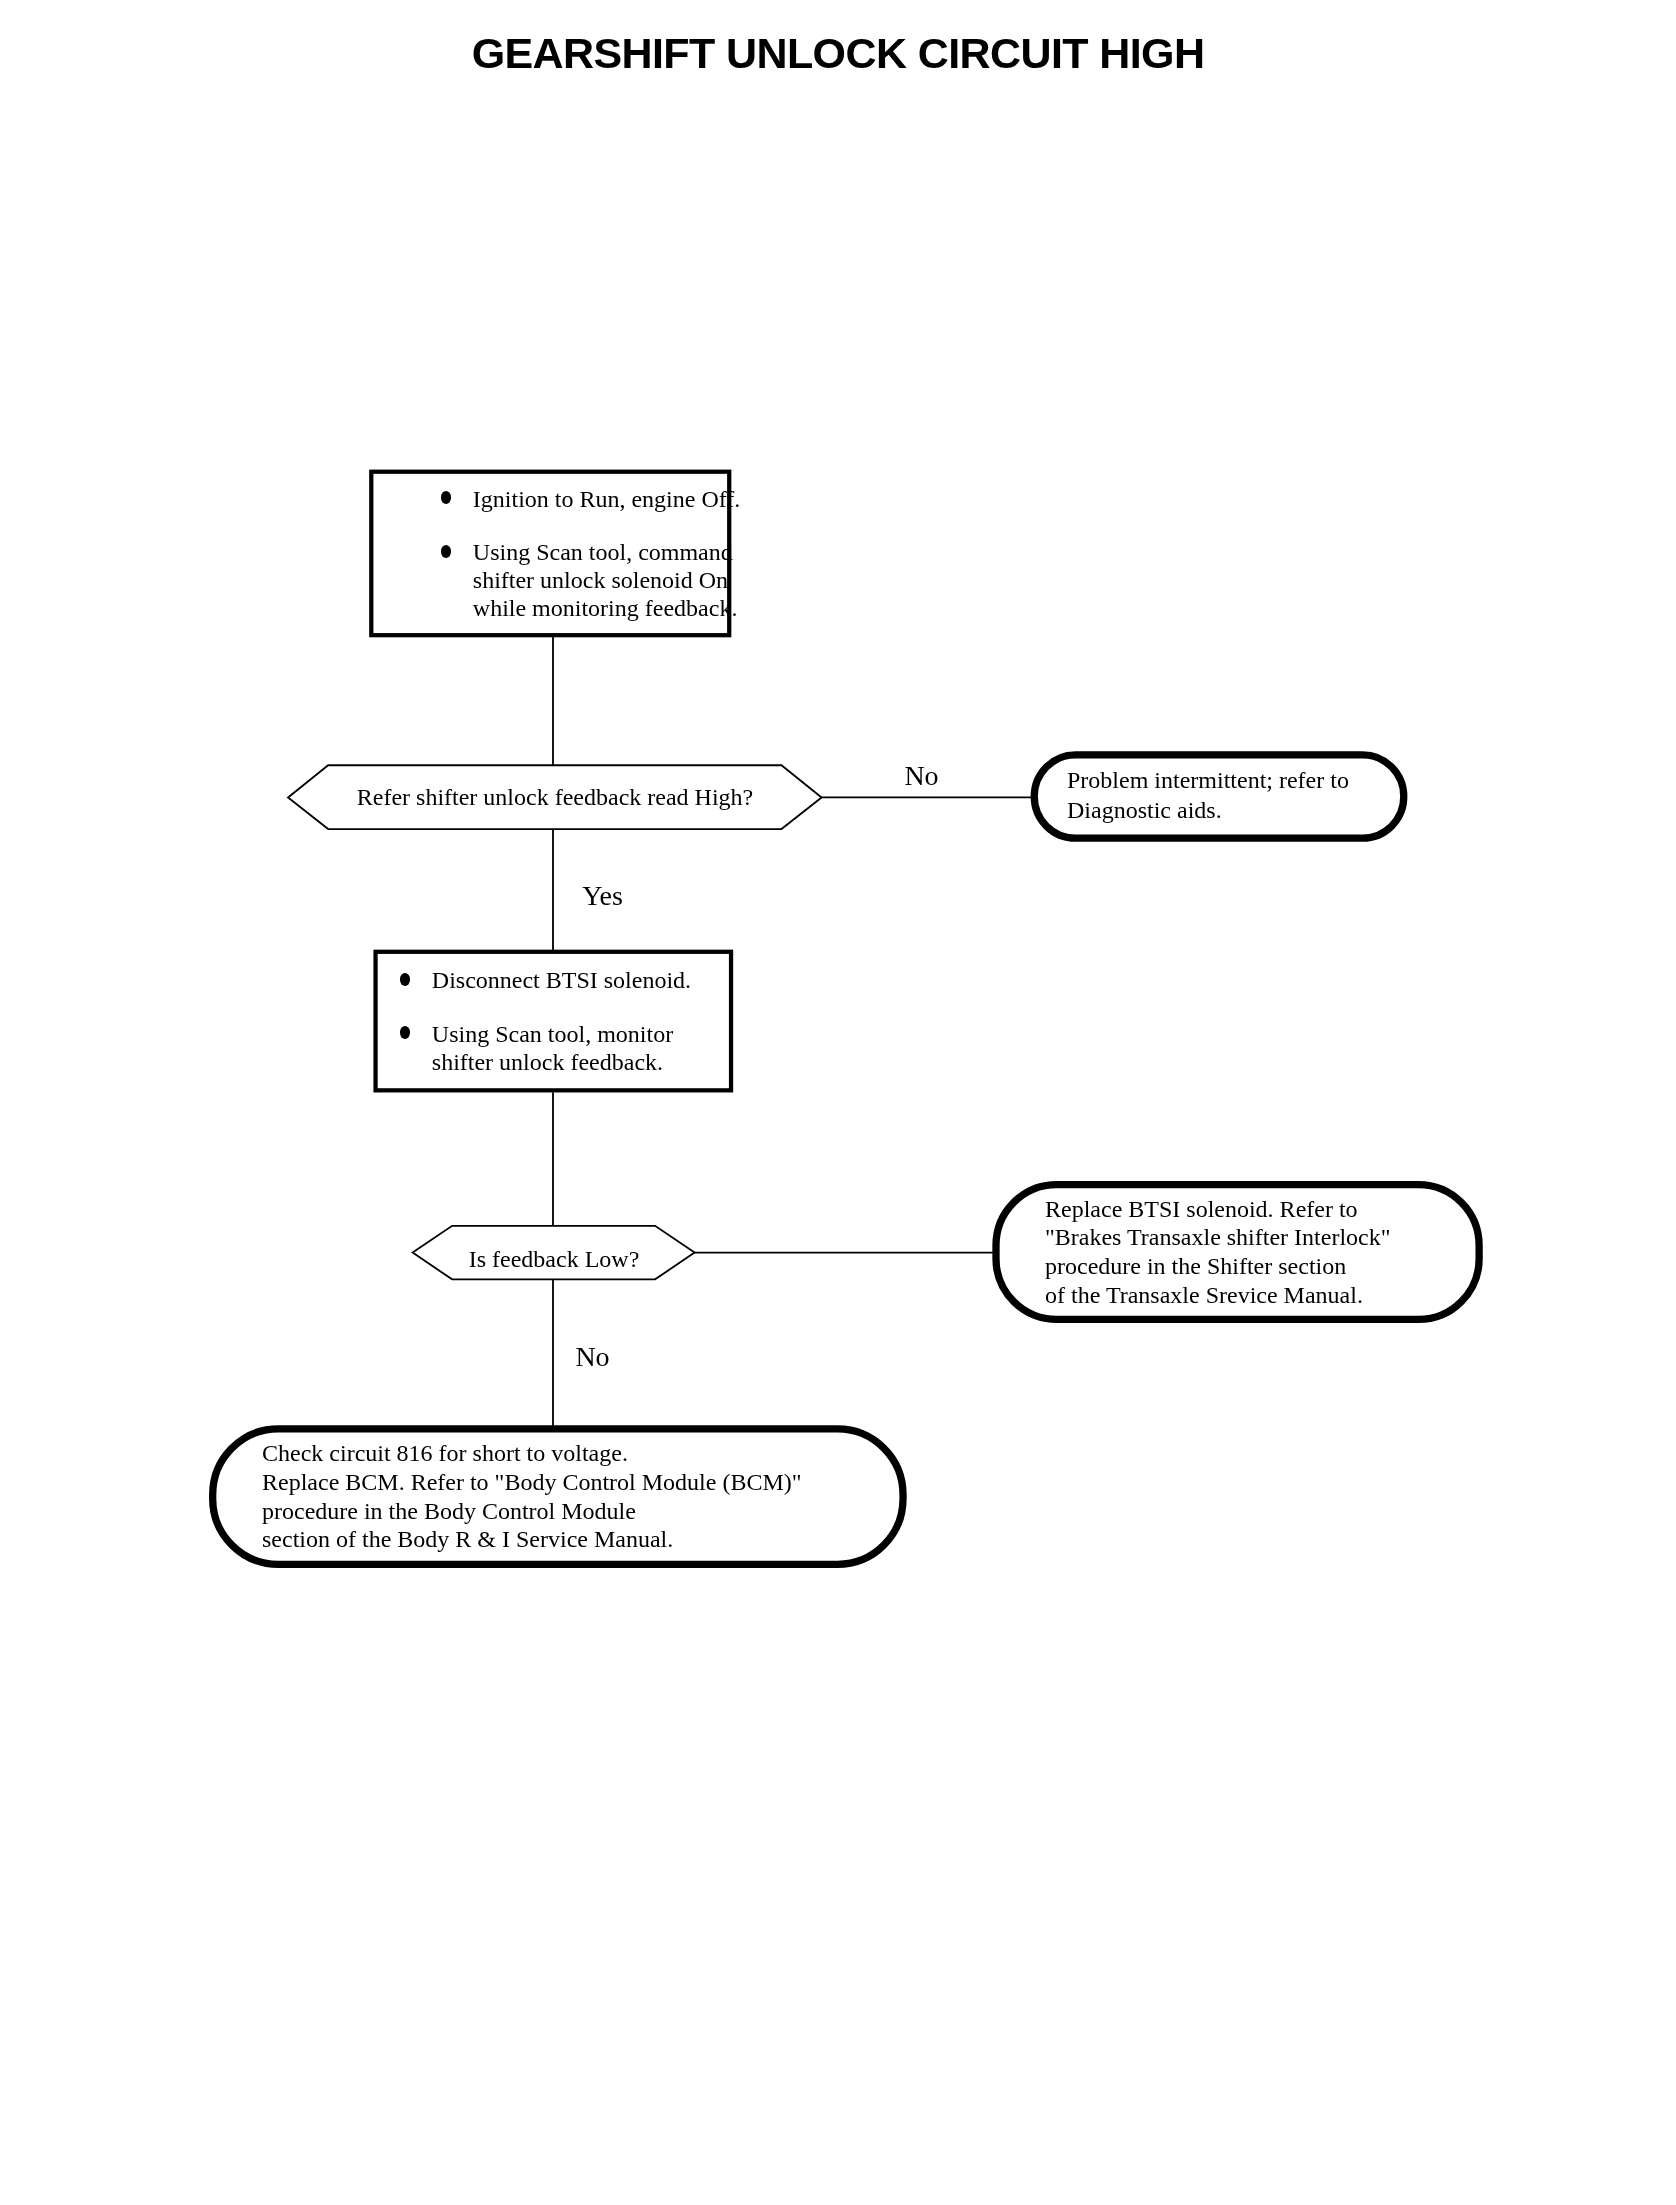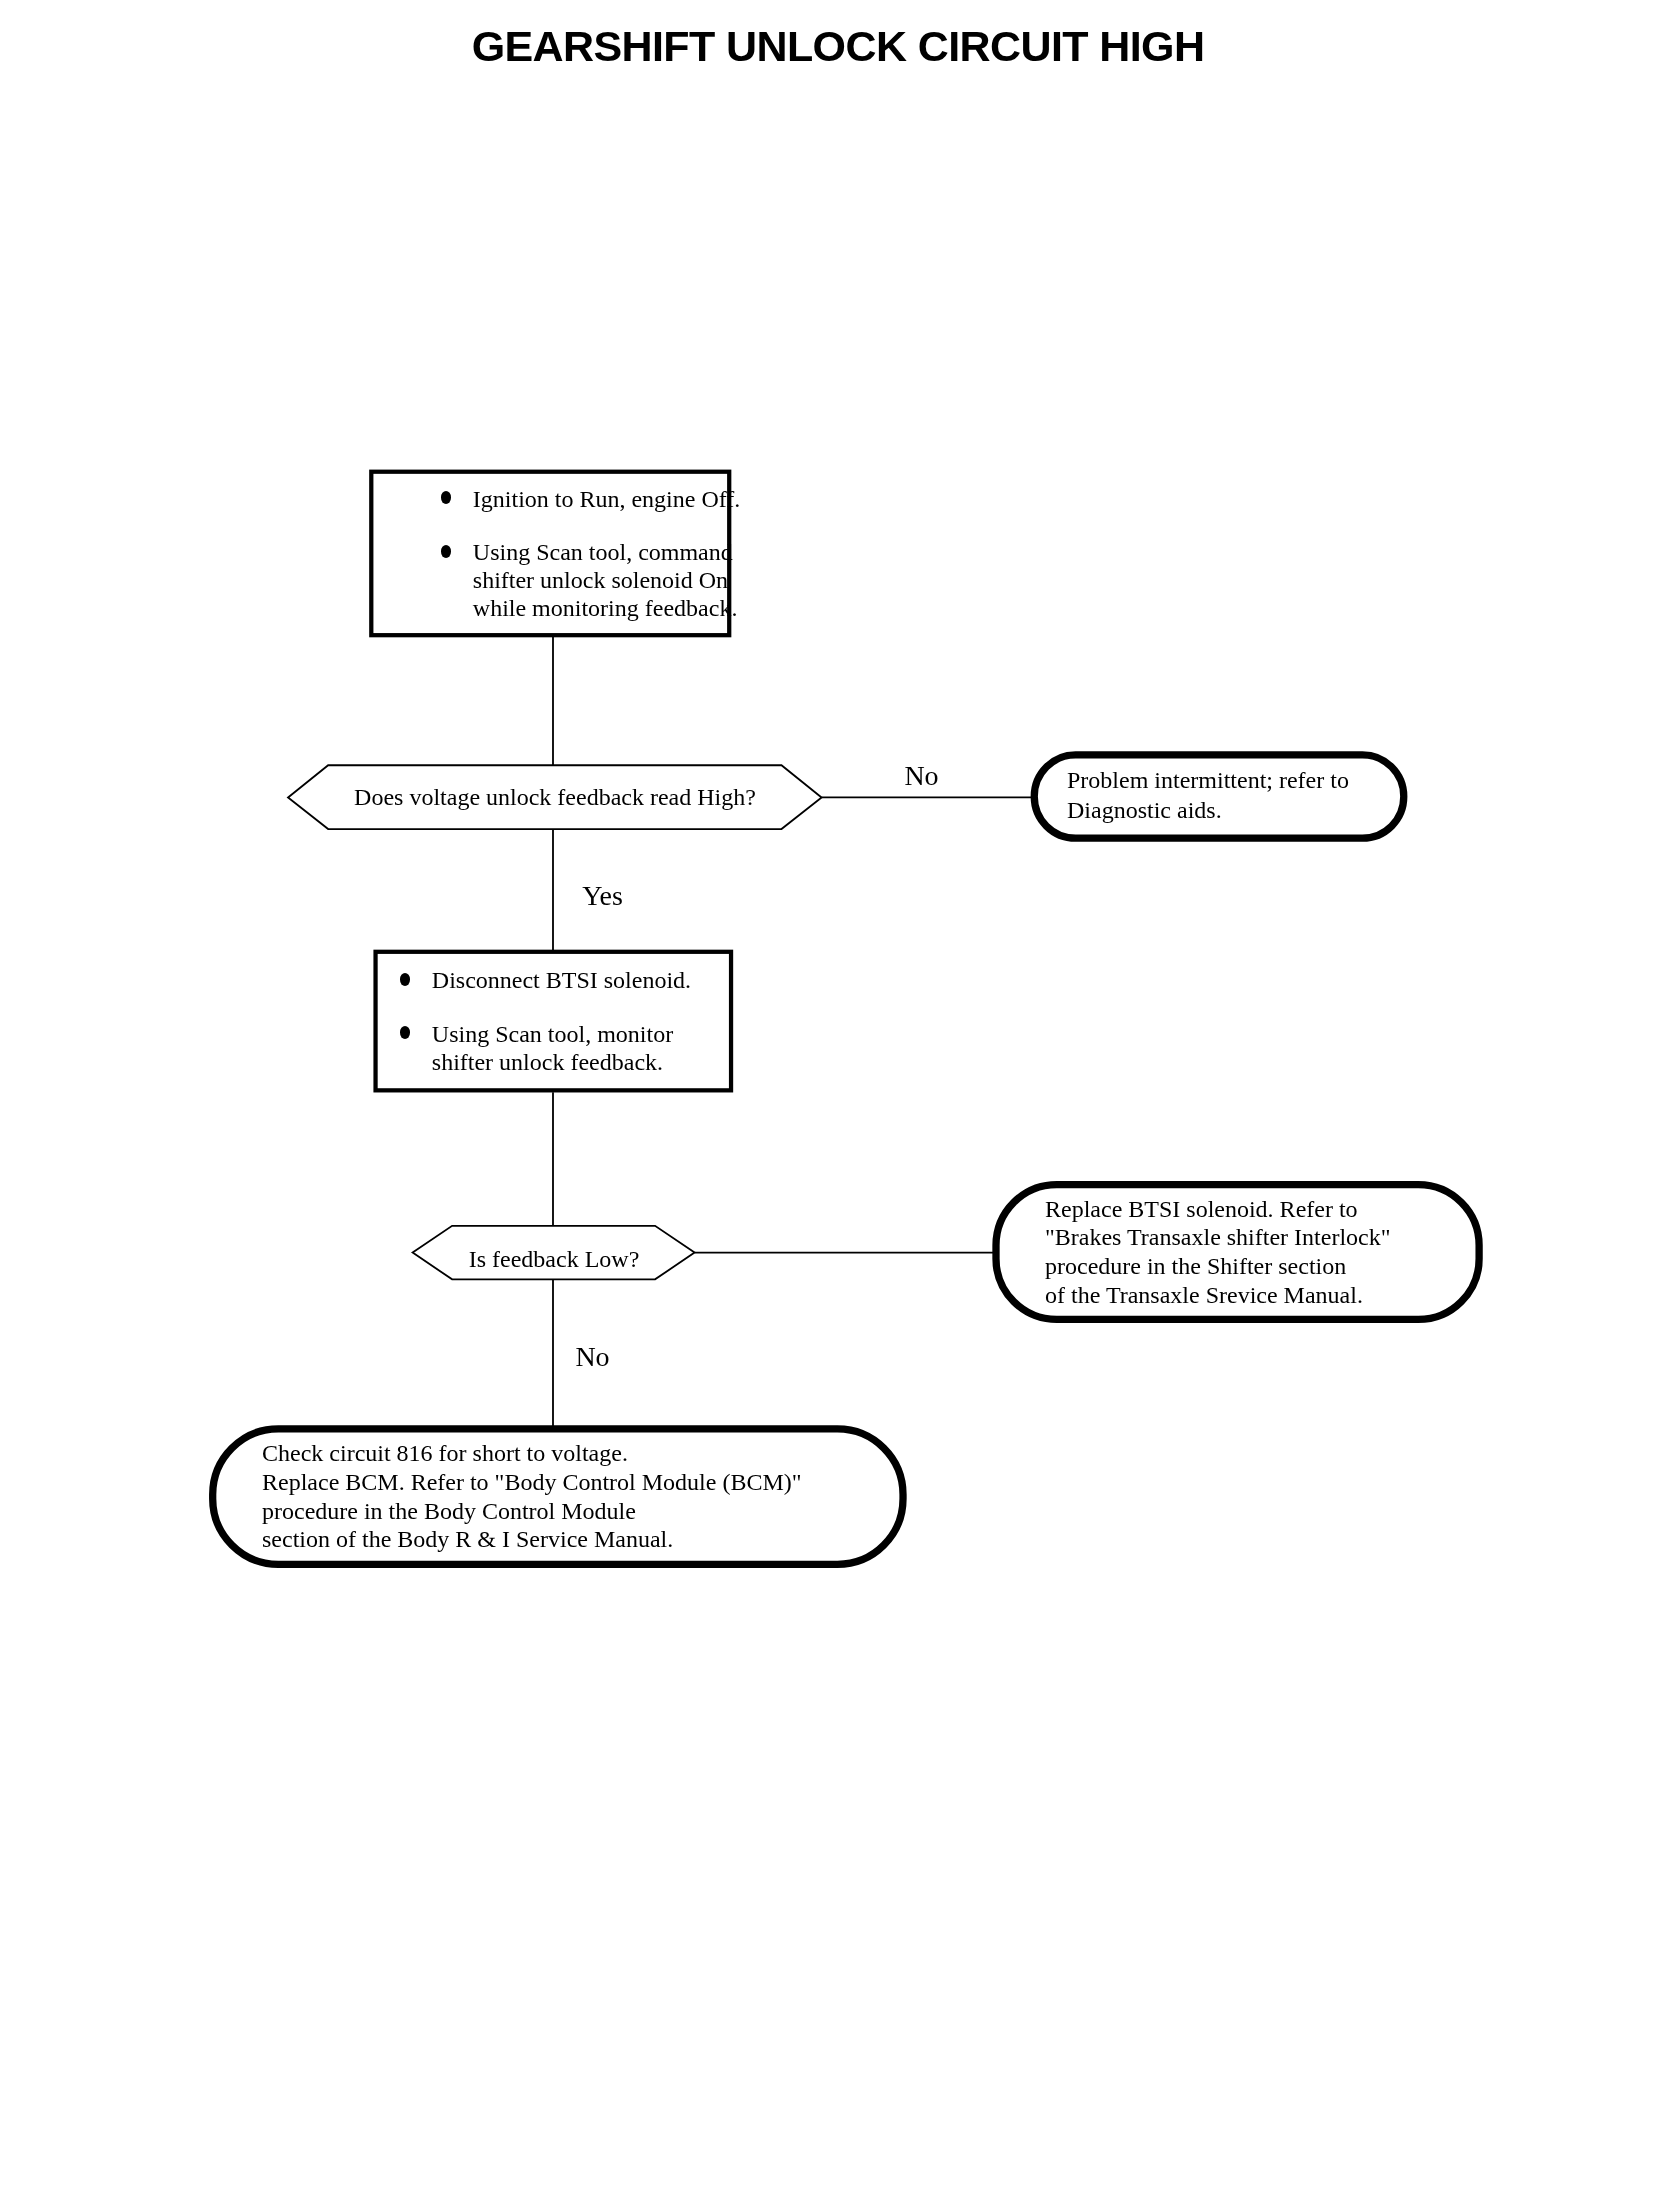--- a/index.html
+++ b/index.html
@@ -9,21 +9,21 @@
     height: 2205px;
     background: #ffffff;
     overflow: hidden;
     font-family: "Liberation Serif", serif;
     color: #000000;
   }
   .title {
     position: absolute;
     left: 0; right: 0;
     top: 24px;
-    margin: 0;
+    margin: 7px;
     text-align: center;
     font-family: "Liberation Sans", sans-serif;
     font-weight: bold;
     font-size: 43px;
     line-height: 45px;
     letter-spacing: -0.6px;
     color: #000000;
   }
   .canvas {
     position: absolute;
@@ -116,21 +116,21 @@
       <span class="dot"></span>
       <div>
         <div>Using Scan tool, command</div>
         <div>shifter unlock solenoid On</div>
         <div>while monitoring feedback.</div>
       </div>
     </div>
   </div>
 
   <div class="txt center-box" style="left:288px; top:765px; width:534px; height:64px;">
-    <span>Does voltage unlock feedback read High?</span>
+    <span>Refer shifter unlock feedback read High?</span>
   </div>
 
   <div class="txt center-box label" style="left:879px; top:761px; width:85px; height:30px;">
     <span>No</span>
   </div>
 
   <div class="txt vcenter-col pill1-text" style="left:1031px; top:751px; width:377px; height:87px; padding-left:36px;">
     <div>Problem intermittent; refer to</div>
     <div>Diagnostic aids.</div>
   </div>

